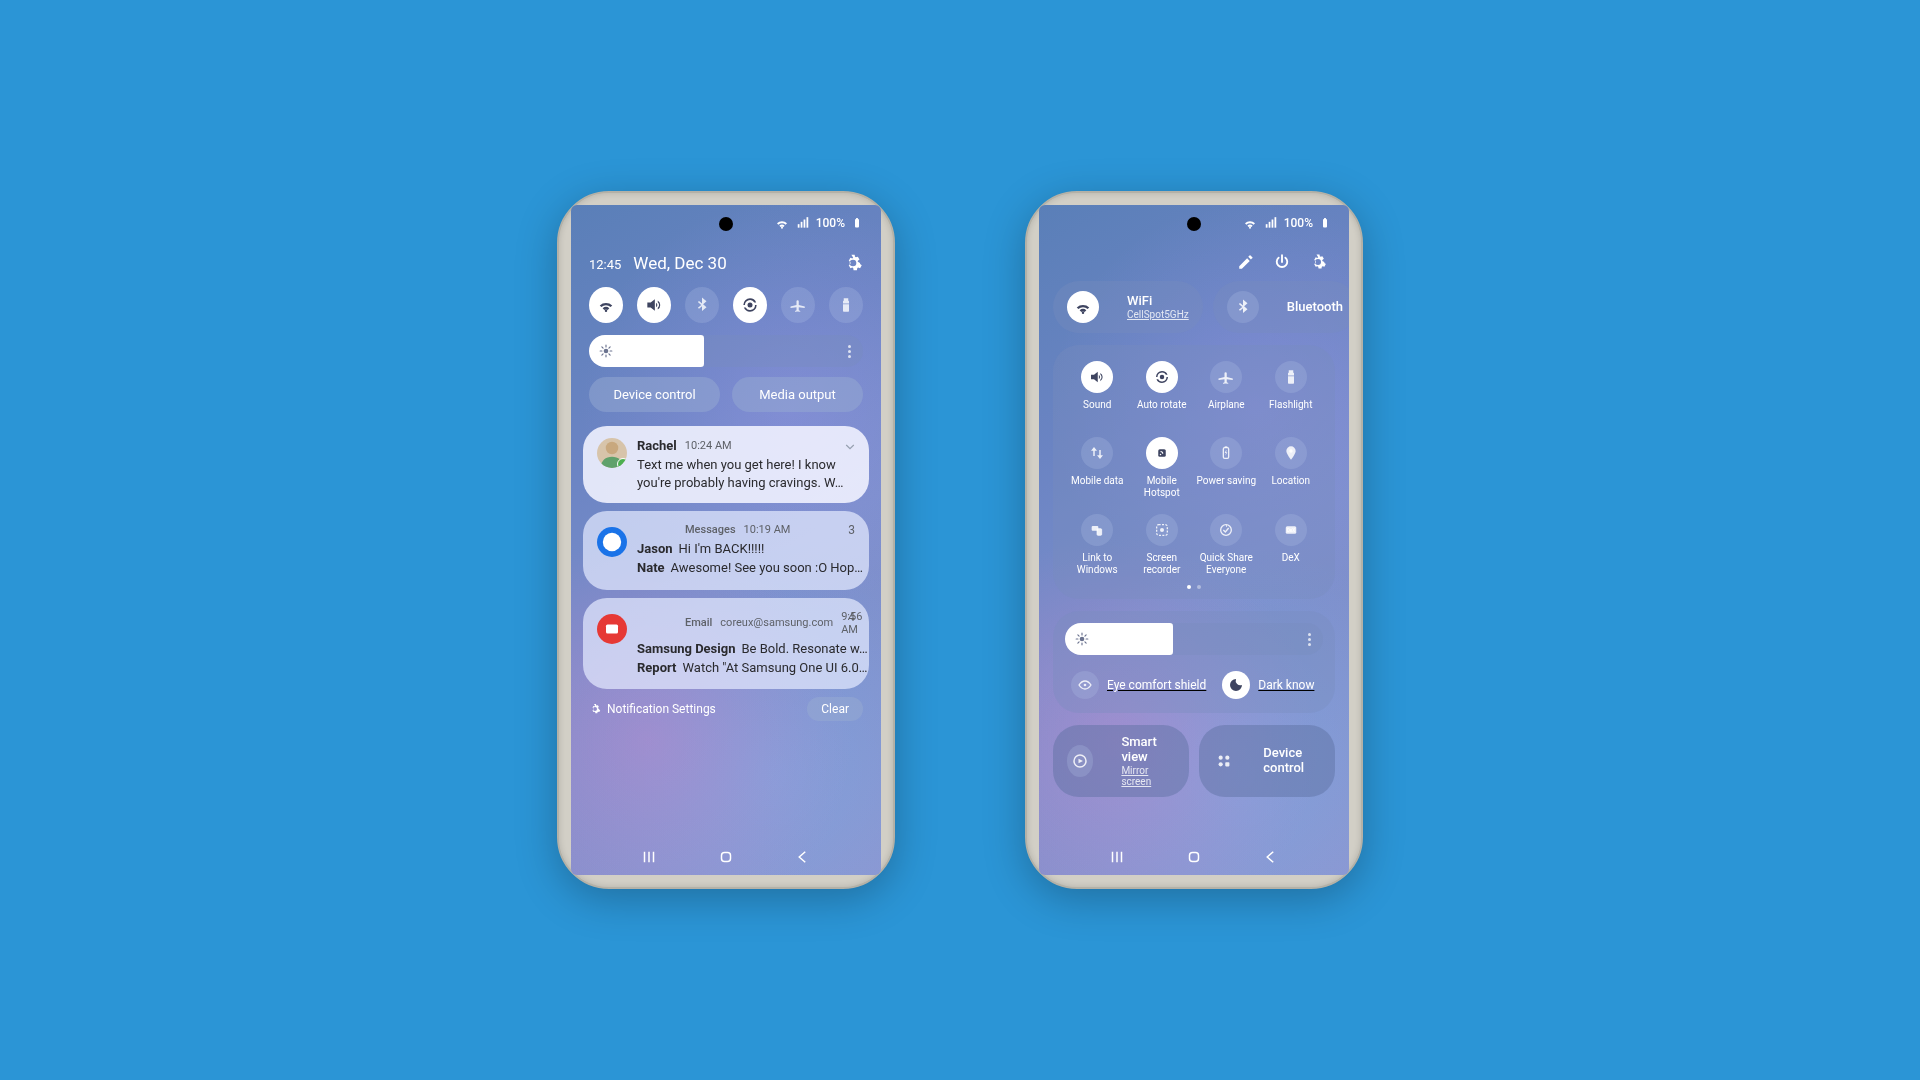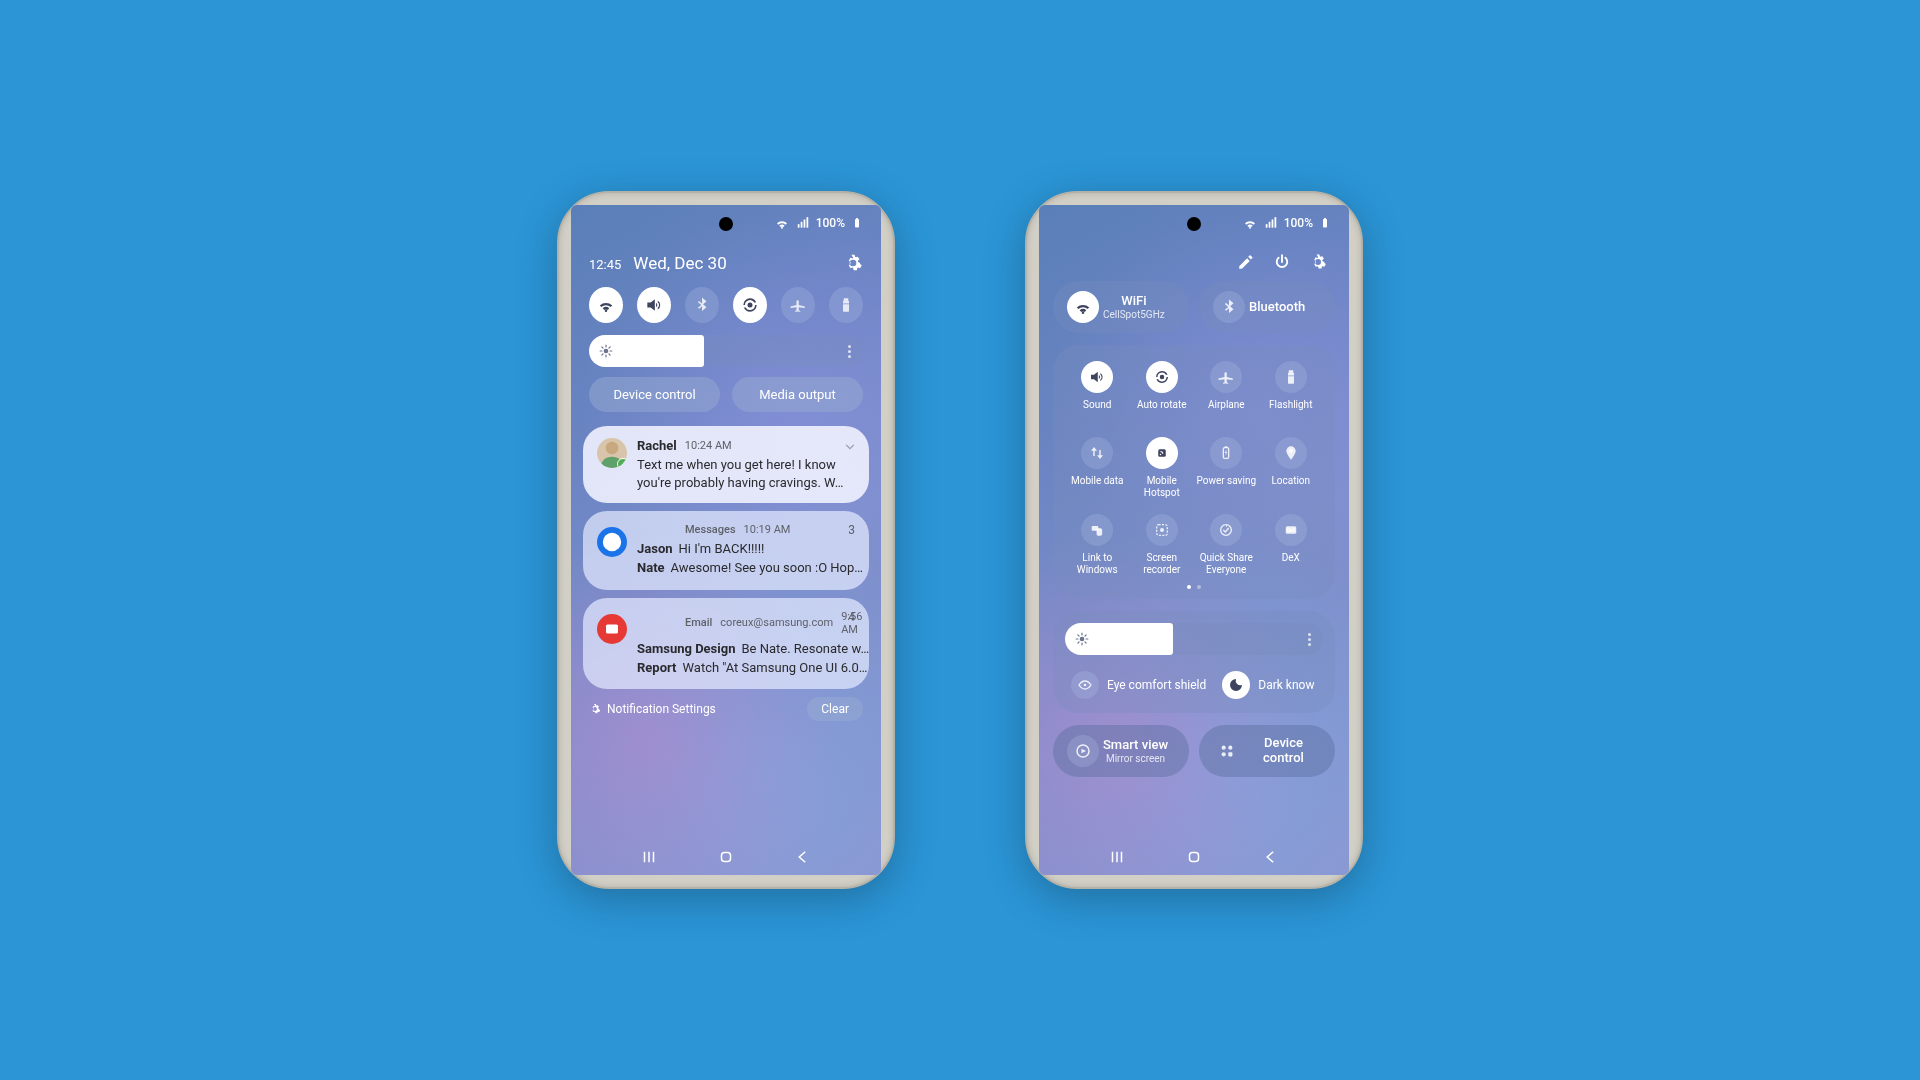--- a/index.html
+++ b/index.html
@@ -192,48 +192,47 @@
   }
   .navbtn{width:18px;height:18px;display:flex;align-items:center;justify-content:center;}
 
   
   .qs-header { display:flex; justify-content:flex-end; gap:18px; padding:6px 22px 10px; color:var(--text-white);}
   .qs-header .ico{width:18px;height:18px;display:flex;align-items:center;justify-content:center;}
 
   .tile-row { display:flex; gap:10px; padding:0 14px 12px; }
   .tile-wide {
     flex:1; background: var(--panel-translucent); border-radius: 26px;
-    display:flex; align-items:center; gap:4px; padding:10px 14px;
+    display:flex; align-items:center; gap:28px; padding:10px 14px;
     color: var(--text-white);
-    text-align: center;
   }
   .tile-wide .circ {width:32px;height:32px;border-radius:50%;display:flex;align-items:center;justify-content:center;}
   .tile-wide .circ.on{background:#fff;color:#3e4460;}
   .tile-wide .circ.off{background:var(--toggle-off);color:rgba(255,255,255,0.85);}
   .tile-wide .lbl{font-size:13px;font-weight:500;line-height:1.15;}
-  .tile-wide .sub{font-size:10px;opacity:0.8;}
+  .tile-wide .sub{font-size:10px;opacity:0.8;text-decoration:underline;}
 
   .tile-grid-panel {
     margin: 0 14px 12px;
     background: var(--panel-translucent);
     border-radius: 26px;
     padding: 16px 12px 10px;
   }
   .tile-grid { display:grid; grid-template-columns: repeat(4, 1fr); row-gap: 16px; }
   .tile { display:flex; flex-direction:column; align-items:center; gap:6px; color: var(--text-white);}
   .tile .circ { width:32px;height:32px;border-radius:50%;display:flex;align-items:center;justify-content:center;}
   .tile .circ.on{background:#fff;color:#3e4460;}
   .tile .circ.off{background:var(--toggle-off);color:rgba(255,255,255,0.85);}
   .tile .lbl{font-size:10px;text-align:center;line-height:1.15;min-height:22px;}
 
   .page-dots{display:flex;justify-content:center;gap:6px;margin-top:10px;}
   .page-dots span{width:4px;height:4px;border-radius:50%;background:rgba(255,255,255,0.4);}
   .page-dots span.active{background:#fff;}
 
-  .bright-panel{ margin:0 14px 12px; background:var(--panel-translucent); border-radius:26px; padding:12px 12px 14px;}
+  .bright-panel{ margin:0 14px 12px; background:var(--panel-translucent); border-radius:26px; padding:12px 12px 14px;text-decoration:underline;}
   .ecs-row{display:flex;gap:16px;padding:4px 6px 0;}
   .ecs-item{display:flex;align-items:center;gap:8px;color:var(--text-white);font-size:12px;}
   .ecs-item .circ{width:28px;height:28px;border-radius:50%;display:flex;align-items:center;justify-content:center;}
   .ecs-item .circ.off{background:var(--toggle-off);color:rgba(255,255,255,0.85);}
   .ecs-item .circ.on{background:#fff;color:#3e4460;}
 
   .brightness-row.inpanel{margin:0 0 12px 0;}
 
   .bottom-tiles{display:flex;gap:10px;padding:0 14px;}
 
@@ -503,21 +502,21 @@
                 </svg>
               </div>
             <div class="notif-body">
               <div class="notif-app-header">
                 <span class="app">Email</span>
                 <span>coreux@samsung.com</span>
                 <span>9:56 AM</span>
               </div>
               <div class="notif-line">
                   <b>Samsung Design</b>
-                  <span>Be Nate. Resonate w…</span>
+                  <span>Be Bold. Resonate w…</span>
                 </div>
               <div class="notif-line">
                   <b>Report</b>
                   <span>Watch "At Samsung One UI 6.0…</span>
                 </div>
             </div>
           </div>
         </div>
       </div>
 

